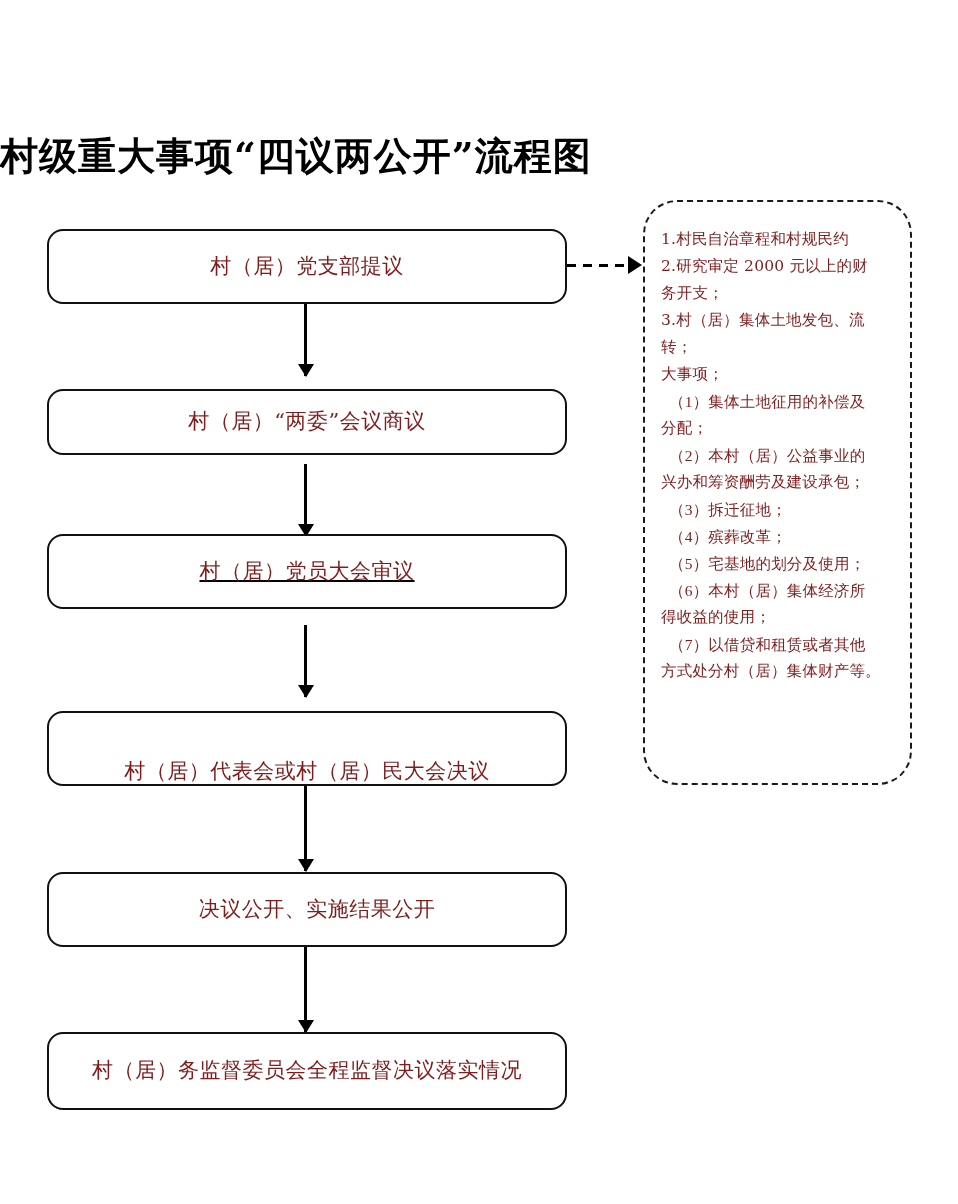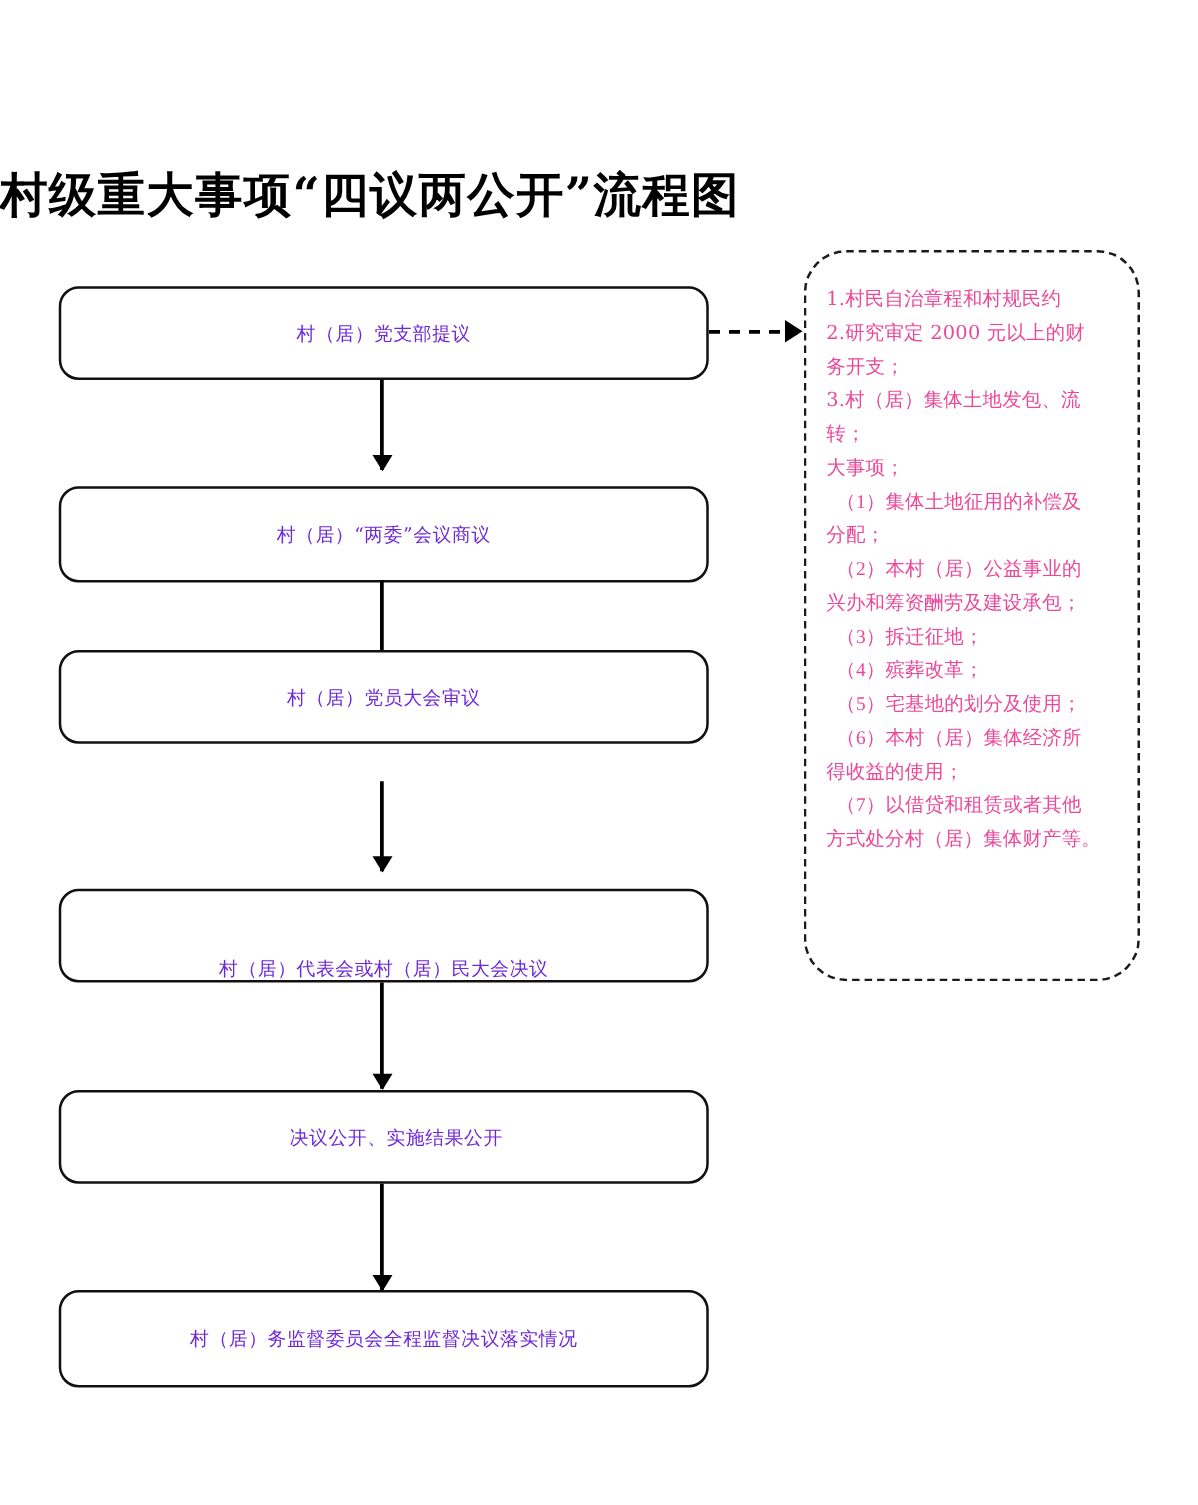--- a/index.html
+++ b/index.html
@@ -43,23 +43,23 @@
     box-sizing: border-box;
     border: 2px solid #111111;
     border-radius: 16px;
     background: #ffffff;
     display: flex;
     align-items: center;
     justify-content: center;
   }
   .flow-box-label {
     font-family: "DejaVu Serif", "Liberation Serif", serif;
-    font-size: 15px;
+    font-size: 21px;
     line-height: 1.2;
-    color: #6d28d9;
+    color: #7f1d1d;
     white-space: nowrap;
     letter-spacing: 0.5px;
   }
 
   
   .connector {
     position: absolute;
     left: 304px;
     width: 3px;
     background: #000000;
@@ -111,47 +111,47 @@
     box-sizing: border-box;
     border: 2px dashed #1a1a1a;
     border-radius: 34px;
     background: #ffffff;
     padding: 24px 14px 14px 16px;
   }
   .panel-line {
     font-family: "DejaVu Serif", "Liberation Serif", serif;
     font-size: 15.5px;
     line-height: 27px;
-    color: #ec4899;
+    color: #7f1d1d;
     letter-spacing: 0.2px;
     white-space: nowrap;
   }
   .panel-line.indent {
     padding-left: 8px;
     font-family: Liberation Serif, serif;
   }
 </style>
 </head>
 <body>
 
 <div id="page">
 
   <div id="chart-title">村级重大事项“四议两公开”流程图</div>
 
   <div class="flow-box" style="top:229px; height:75px;">
     <span class="flow-box-label">村（居）党支部提议</span>
   </div>
   <div class="connector" style="top:304px; height:72px;"></div>
 
-  <div class="flow-box" style="top:389px; height:77px;">
+  <div class="flow-box" style="top:389px; height:66px;">
     <span class="flow-box-label">村（居）“两委”会议商议</span>
   </div>
   <div class="connector" style="top:464px; height:72px;"></div>
 
-  <div class="flow-box" style="top:520px; height:75px;">
+  <div class="flow-box" style="top:534px; height:75px;text-decoration:underline;">
     <span class="flow-box-label">村（居）党员大会审议</span>
   </div>
   <div class="connector" style="top:625px; height:72px;"></div>
 
   <div class="flow-box" style="top:711px; height:75px;align-items:flex-end;">
     <span class="flow-box-label">村（居）代表会或村（居）民大会决议</span>
   </div>
   <div class="connector" style="top:786px; height:85px;"></div>
 
   <div class="flow-box" style="top:872px; height:75px;padding-left:20px;">

